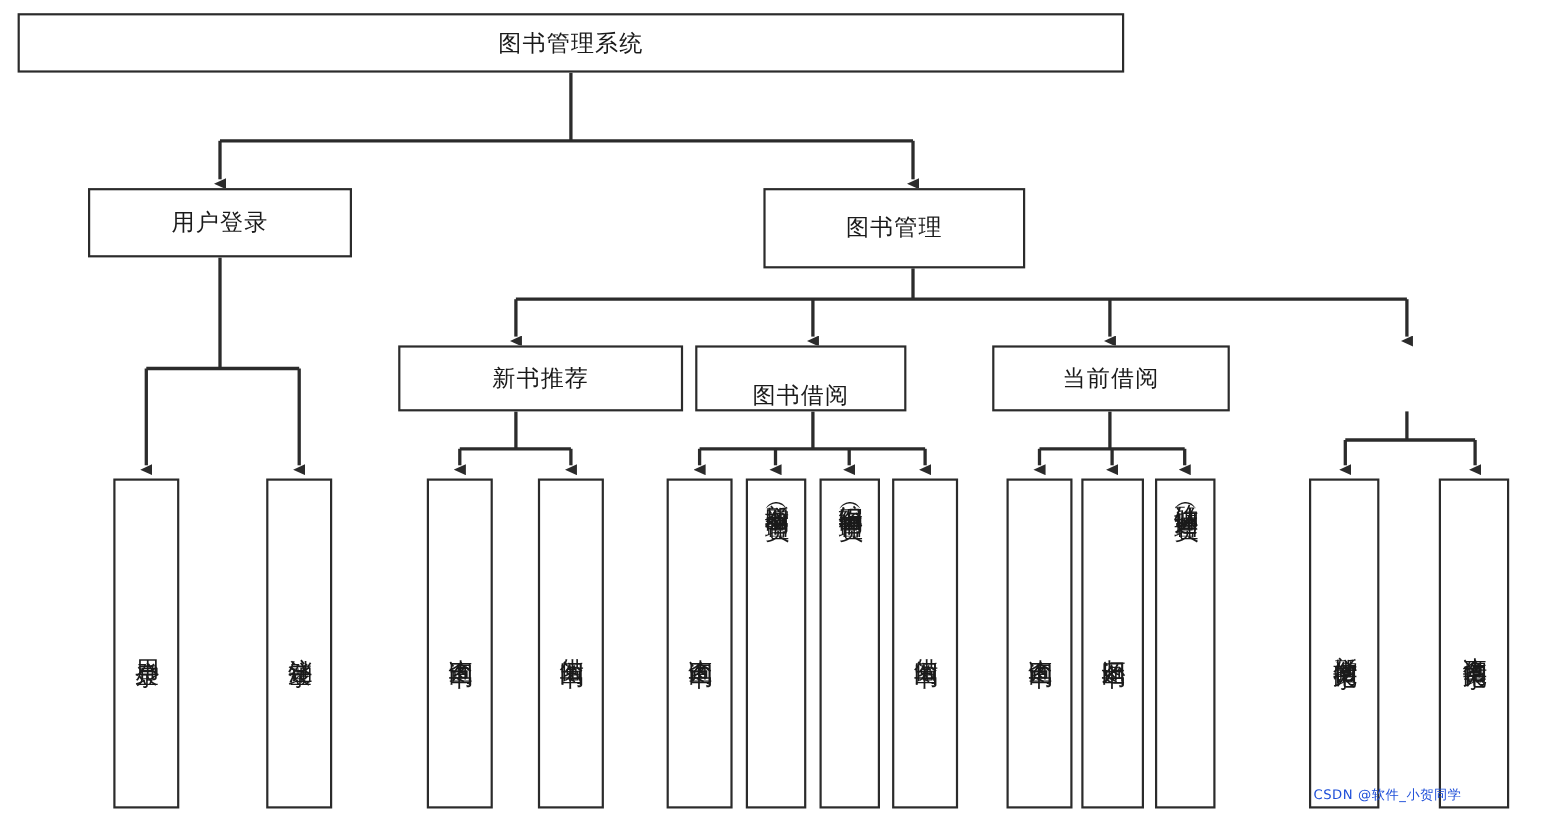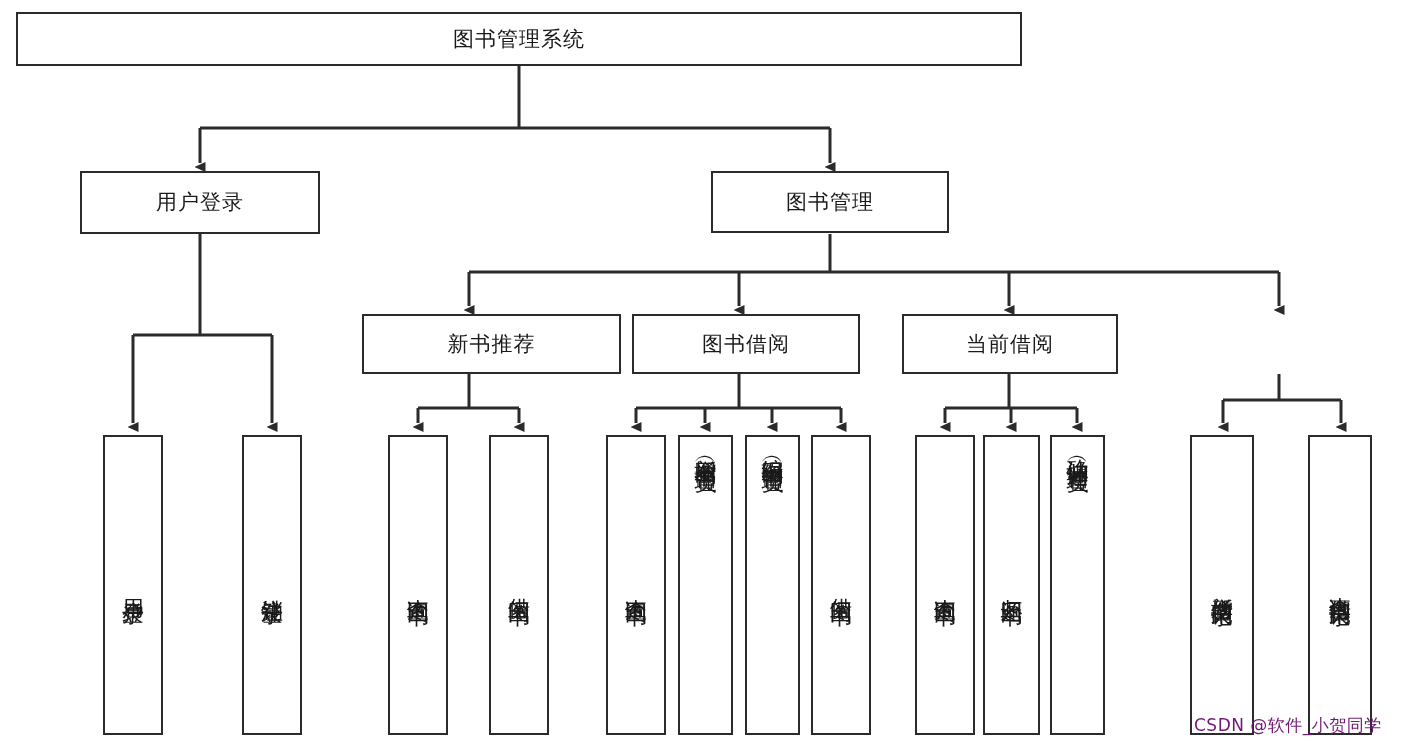--- a/index.html
+++ b/index.html
@@ -58,22 +58,22 @@
     line-height: 1.45;
     letter-spacing: 2px;
     white-space: nowrap;
   }
   .node.leaf.top-aligned {
     align-items: flex-start;
     padding-top: 4px;
   }
   .watermark {
     position: absolute;
-    color: #701a75;
-    font-size: 17px;
+    color: #1d4ed8;
+    font-size: 12px;
     white-space: nowrap;
     letter-spacing: 0.5px;
   }
 </style>
 </head>
 <body>
 
 <div id="diagram-canvas">
 
   <svg id="edge-layer" viewBox="0 0 1405 747" xmlns="http://www.w3.org/2000/svg">
@@ -129,28 +129,28 @@
     </g>
   </svg>
 
   <div class="node root" style="left:16px; top:12px; width:1006px; height:54px;">
     <span class="label">图书管理系统</span>
   </div>
 
   <div class="node level2" style="left:80px; top:171px; width:240px; height:63px;">
     <span class="label">用户登录</span>
   </div>
-  <div class="node level2" style="left:711px; top:171px; width:238px; height:62px;">
+  <div class="node level2" style="left:694px; top:171px; width:238px; height:73px;">
     <span class="label">图书管理</span>
   </div>
 
   <div class="node level2" style="left:362px; top:314px; width:259px; height:60px;">
     <span class="label">新书推荐</span>
   </div>
-  <div class="node level2" style="left:632px; top:314px; width:228px; height:60px;">
+  <div class="node level2" style="left:632px; top:314px; width:192px; height:60px;align-items:flex-end;">
     <span class="label">图书借阅</span>
   </div>
   <div class="node level2" style="left:902px; top:314px; width:216px; height:60px;">
     <span class="label">当前借阅</span>
   </div>
 
   <div class="node leaf" style="left:103px; top:435px; width:60px; height:300px;">
     <span class="label">用户登录</span>
   </div>
   <div class="node leaf" style="left:242px; top:435px; width:60px; height:300px;">

